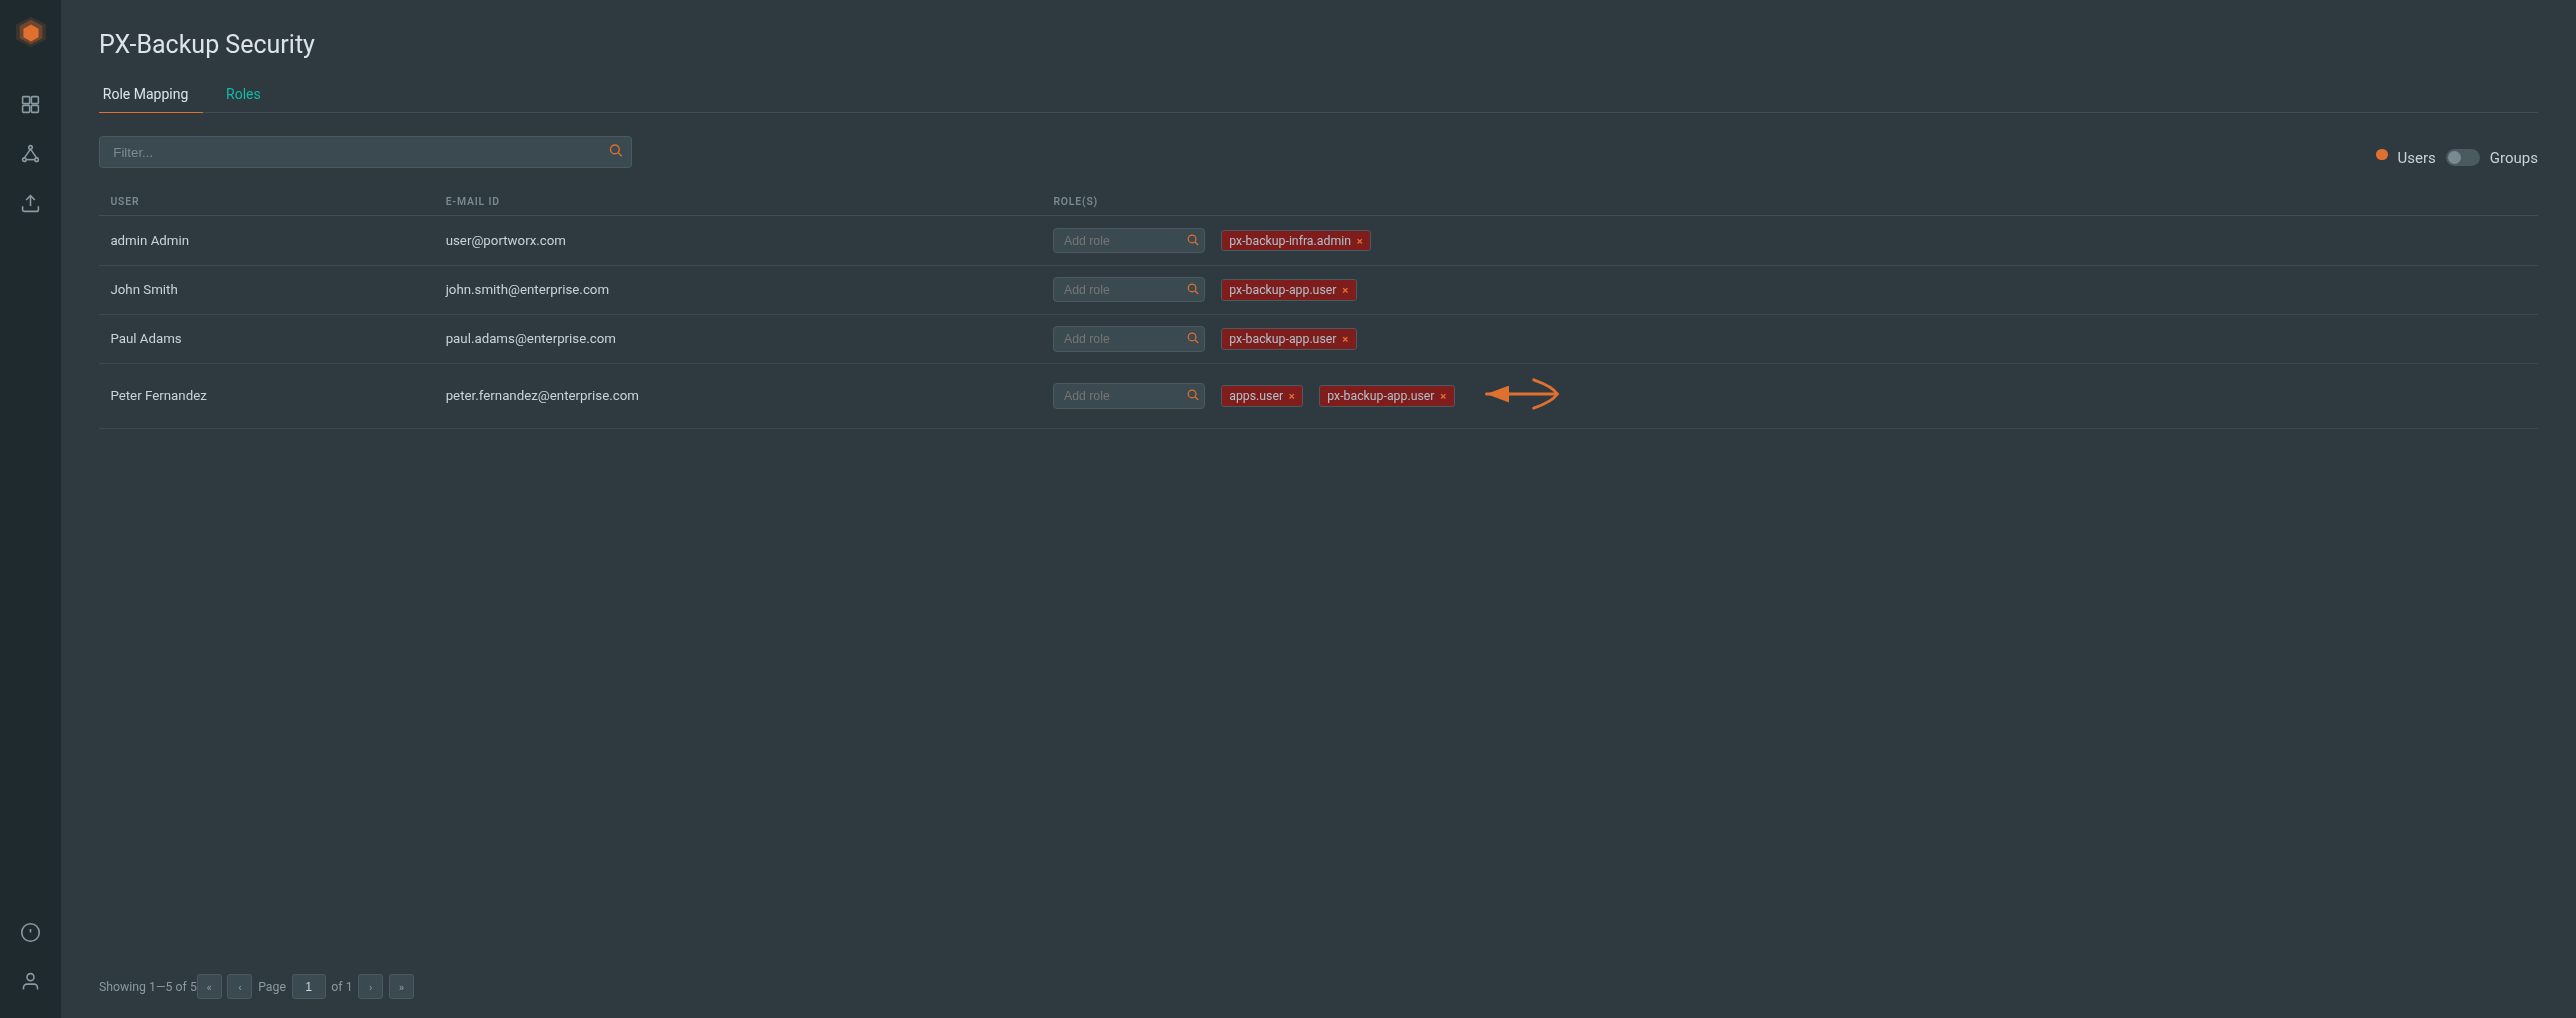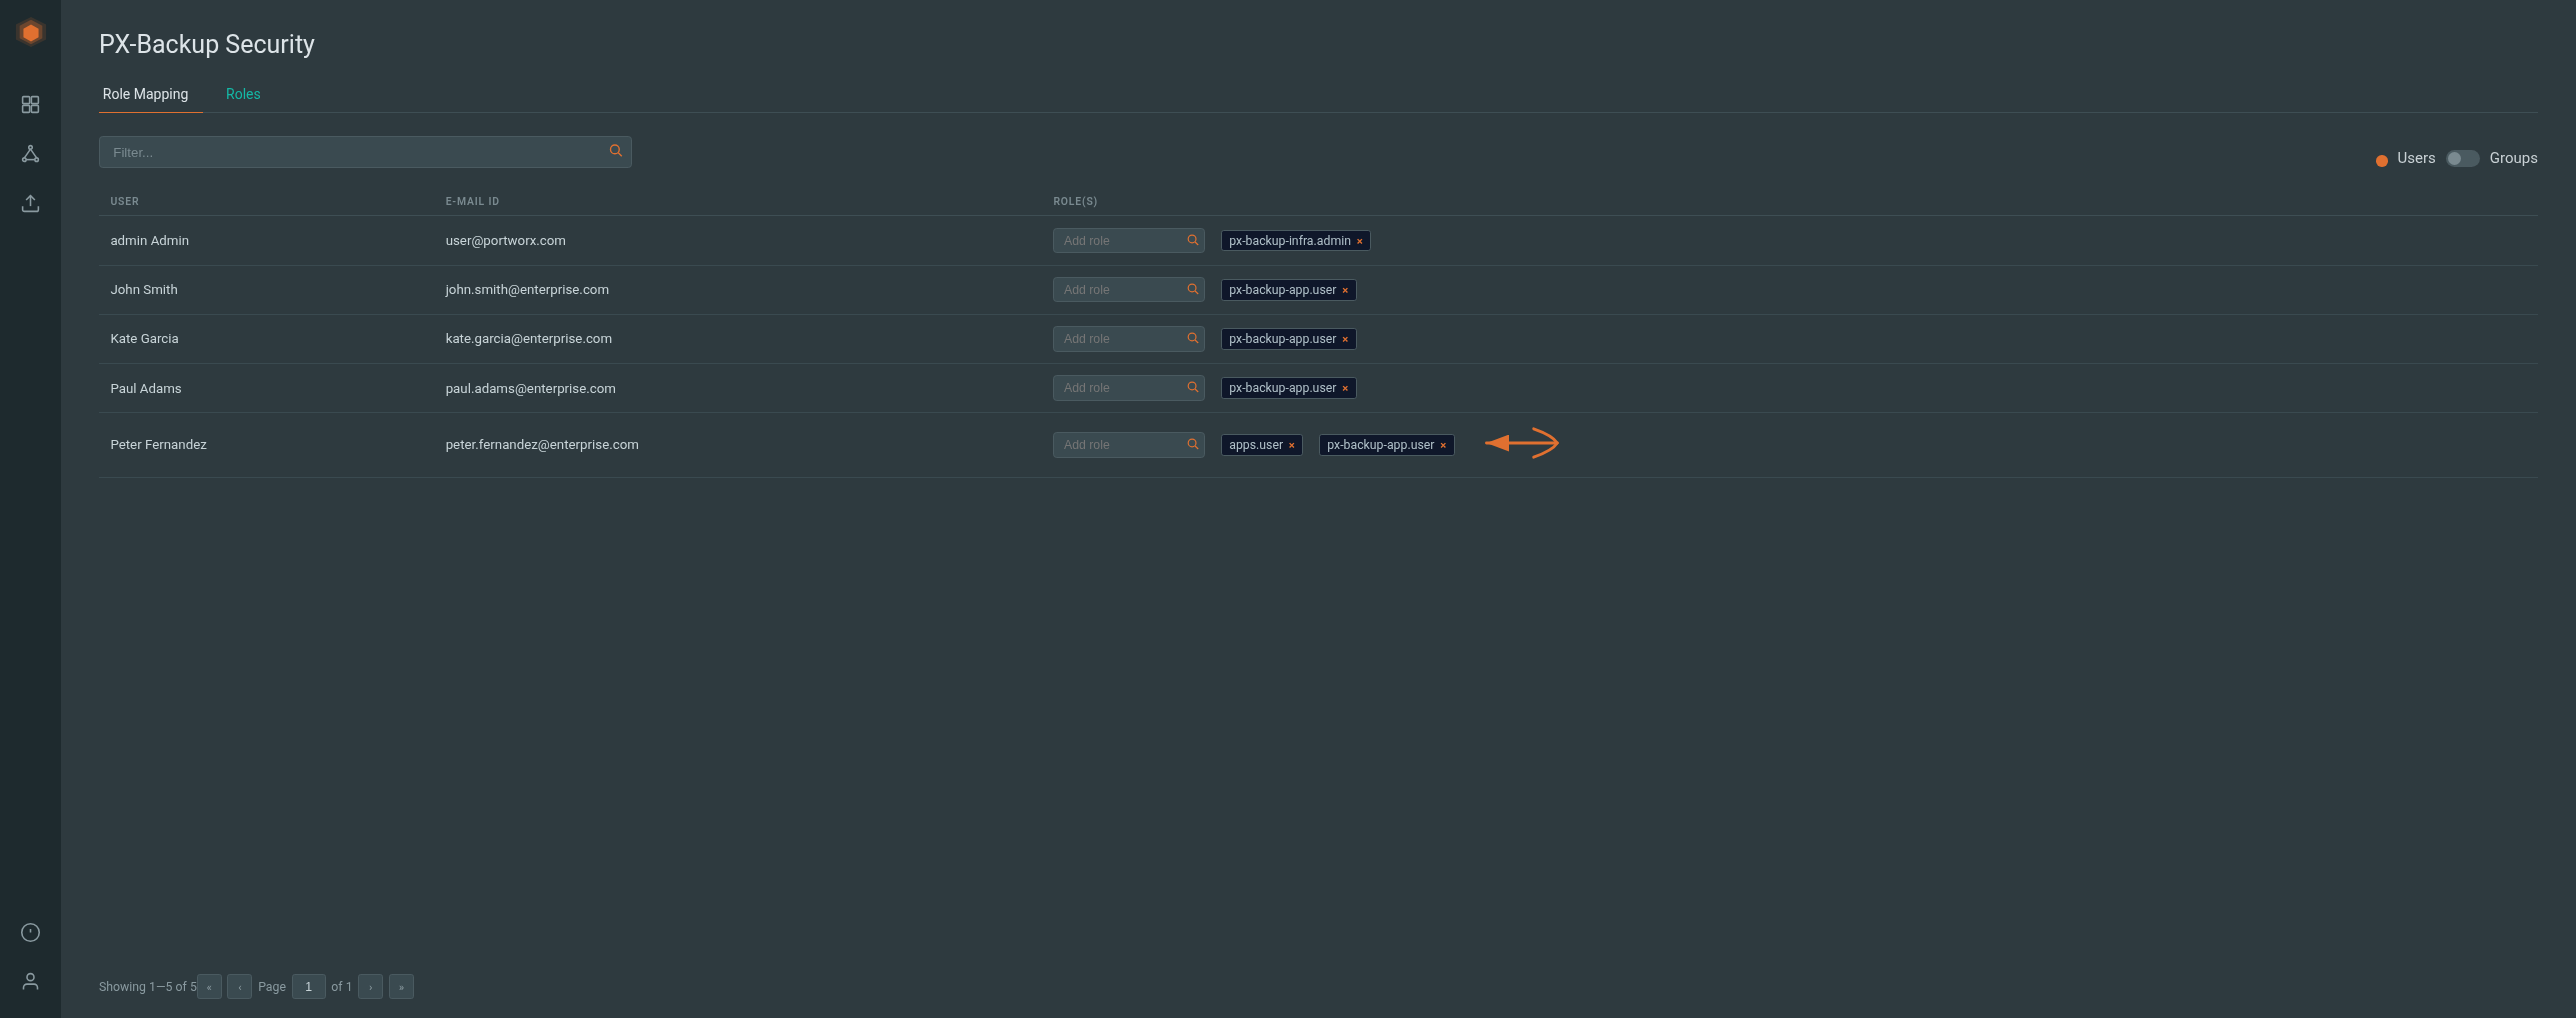--- a/index.html
+++ b/index.html
@@ -98,21 +98,21 @@
     .filter-search-icon {
       position: absolute;
       right: 9.5px;
       top: 50%;
       transform: translateY(-50%);
       color: #e07030;
     }
 
     .toggle-group {
       display: flex;
-      align-items: flex-end;
+      align-items: flex-start;
       gap: 10px;
       margin-top: 11px;
     }
     .toggle-dot {
       width: 11.4px;
       height: 11.4px;
       border-radius: 50%;
       background: #e07030;
     }
     .toggle-switch {
@@ -188,21 +188,21 @@
       right: 6.6px;
       top: 50%;
       transform: translateY(-50%);
       color: #e07030;
       font-size: 12.3px;
     }
 
     .role-tag {
       display: inline-flex;
       align-items: center;
-      background: #0f172a;
+      background: #7f1d1d;
       border: 0.9px solid #4a5a60;
       border-radius: 2.8px;
       padding: 2.8px 7.6px;
       font-size: 12.3px;
       color: #b0c0c8;
       margin-left: 9.5px;
       gap: 5.7px;
     }
     .role-tag-x {
       color: #e07030;
@@ -376,34 +376,20 @@
                   </svg></span></div>
               <span class="role-tag">
                 <span>px-backup-infra.admin</span>
                 <span class="role-tag-x">×</span>
               </span>
             </td>
           </tr>
           <tr>
             <td>John Smith</td>
             <td>john.smith@enterprise.com</td>
-            <td style="display: flex; align-items: center; flex-wrap: wrap; gap: 5.7px;">
-              <div class="add-role-wrapper"><input class="add-role-input" type="text" placeholder="Add role" style=""><span class="add-role-icon"><svg width="13.3" height="13.3" viewBox="0 0 24 24" fill="none" stroke="#e07030" stroke-width="2.2">
-                    <circle cx="11" cy="11" r="7"></circle>
-                    <line x1="16.5" y1="16.5" x2="22" y2="22"></line>
-                  </svg></span></div>
-              <span class="role-tag">
-                <span>px-backup-app.user</span>
-                <span class="role-tag-x">×</span>
-              </span>
-            </td>
-          </tr>
-          <tr>
-            <td>Kate Garcia</td>
-            <td>kate.garcia@enterprise.com</td>
             <td style="display: flex; align-items: center; flex-wrap: wrap; gap: 5.7px;">
               <div class="add-role-wrapper"><input class="add-role-input" type="text" placeholder="Add role" style=""><span class="add-role-icon"><svg width="13.3" height="13.3" viewBox="0 0 24 24" fill="none" stroke="#e07030" stroke-width="2.2">
                     <circle cx="11" cy="11" r="7"></circle>
                     <line x1="16.5" y1="16.5" x2="22" y2="22"></line>
                   </svg></span></div>
               <span class="role-tag">
                 <span>px-backup-app.user</span>
                 <span class="role-tag-x">×</span>
               </span>
             </td>

